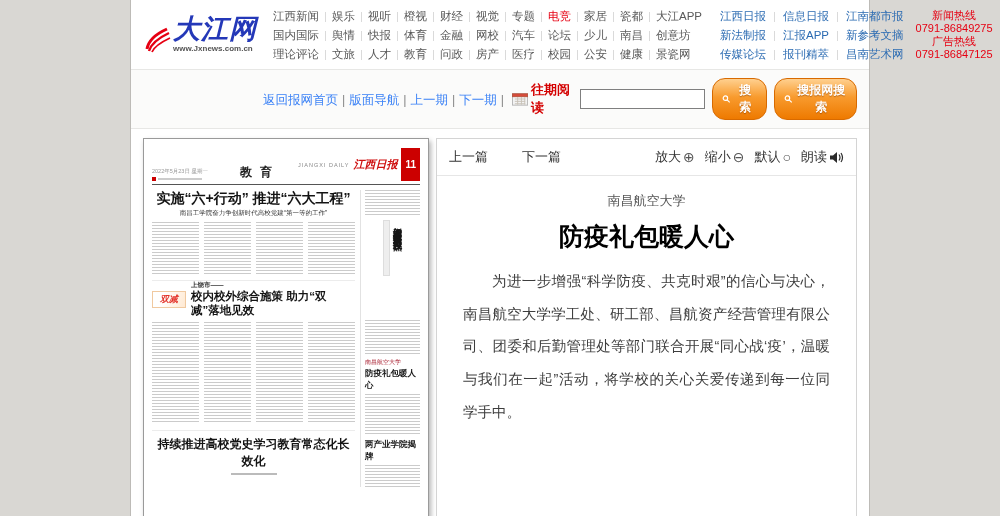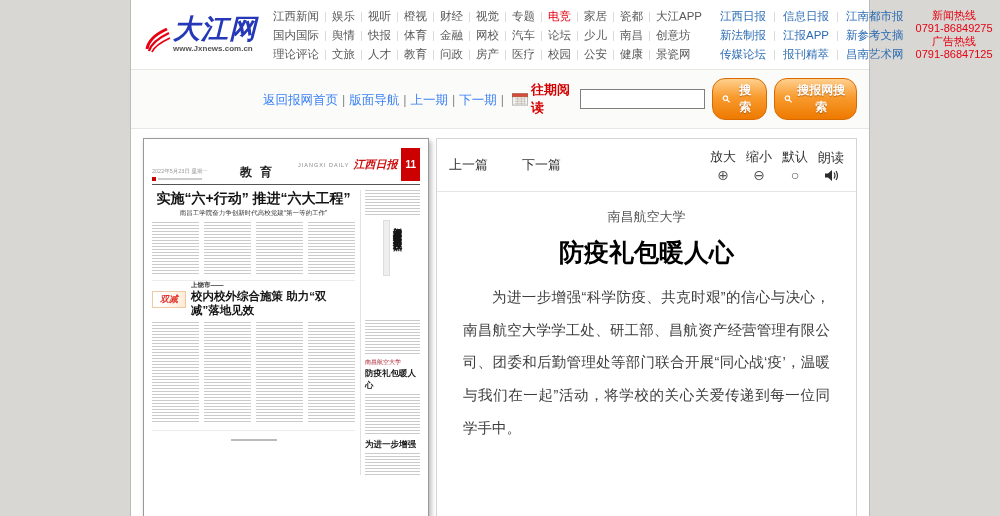--- a/index.html
+++ b/index.html
@@ -78,21 +78,21 @@
   .vkick { width:7px; height:56px; background:#eee; border:1px solid #ddd; }
   .sart .sk { font-size:6px; color:#a23; display:block; }
   .sart .sh { font-size:8.5px; font-weight:700; color:#191919; display:block; margin:1px 0 2px; }
 
   
   .art { flex:1; border:1px solid #d4d4d4; background:#fff; display:flex; flex-direction:column; }
   .art-tb { display:flex; align-items:center; padding:9px 12px; border-bottom:1px solid #e6e6e6; }
   .art-tb a { font-size:13px; color:#333; text-decoration:none; cursor:pointer; }
   .art-tb .pn + .pn { margin-left:34px; }
   .art-ctl { margin-left:auto; display:flex; align-items:center; gap:10px; }
-  .ctl { display:inline-flex; align-items:center; gap:2px; font-size:13px; color:#333; cursor:pointer;flex-direction:column; }
+  .ctl { display:inline-flex; align-items:center; gap:2px; font-size:13px; color:#333; cursor:pointer; }
   .ctl .g { font-size:14px; color:#555; line-height:1; }
   .art-bodywrap { padding:16px 26px 10px; }
   .kicker { text-align:center; font-size:13px; color:#555; }
   .title { text-align:center; font-size:25px; font-weight:700; color:#000; margin:10px 0 6px; }
   .art-body p { font-size:14.5px; color:#3d3d3d; line-height:2.25; text-align:justify;
                 text-indent:2em; margin-top:12px; }
   .spk { width:15px; height:13px; }
 </style>
 </head>
 <body>
@@ -202,39 +202,40 @@
             </div>
             <div class="cols" style="height:102px">
               <div class="ft"></div>
               <div class="ft"></div>
               <div class="ft"></div>
               <div class="ft"></div>
             </div>
           </div>
 
           <div class="secD">
+            <div class="h3a">持续推进高校党史学习教育常态化长效化</div>
             <div class="byline"></div>
 
           </div>
         </div>
 
         <div class="np-side">
           <div class="ft" style="height:26px;flex:none"></div>
           <div class="vblock">
             <span class="vkick"></span>
             <span class="vh">新增博士硕士学位授予单位拟授权点</span>
           </div>
           <div class="ft" style="height:34px;flex:none"></div>
           <div class="sart">
             <span class="sk">南昌航空大学</span>
             <span class="sh">防疫礼包暖人心</span>
             <div class="ft" style="height:40px"></div>
           </div>
           <div class="sart">
-            <span class="sh">为进一步增强</span>
+            <span class="sh">两产业学院揭牌</span>
             <div class="ft" style="height:22px"></div>
           </div>
 
         </div>
       </div>
     </div>
 
     <div class="art">
       <div class="art-tb">
         <a class="pn">上一篇</a>

